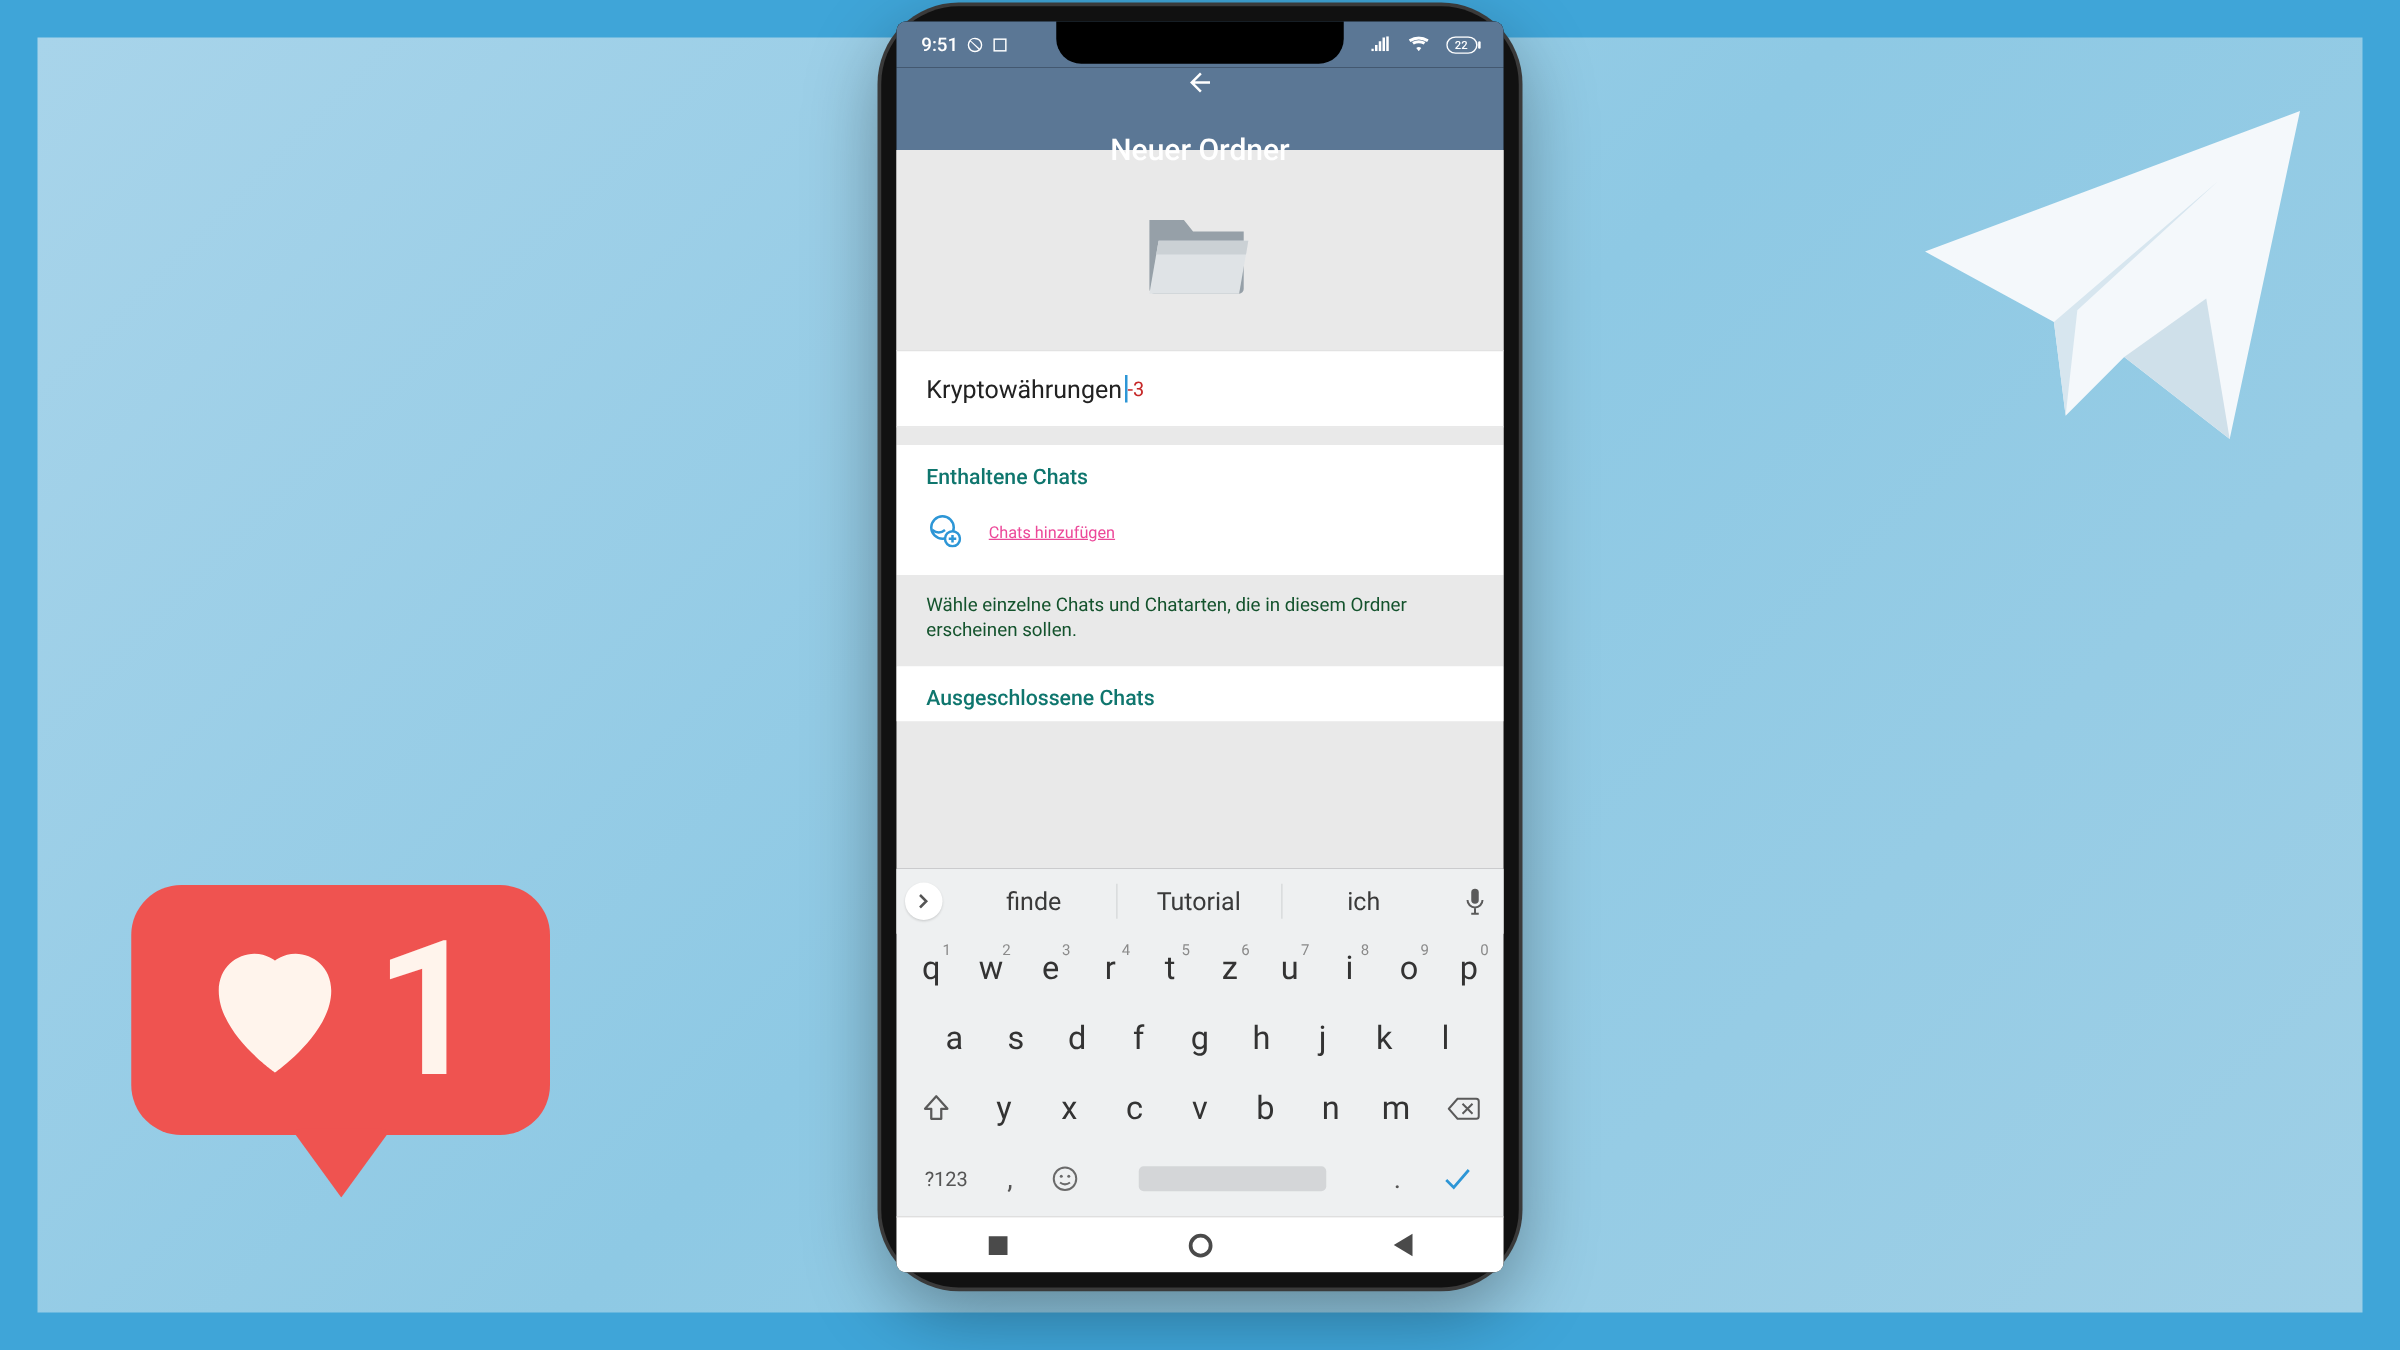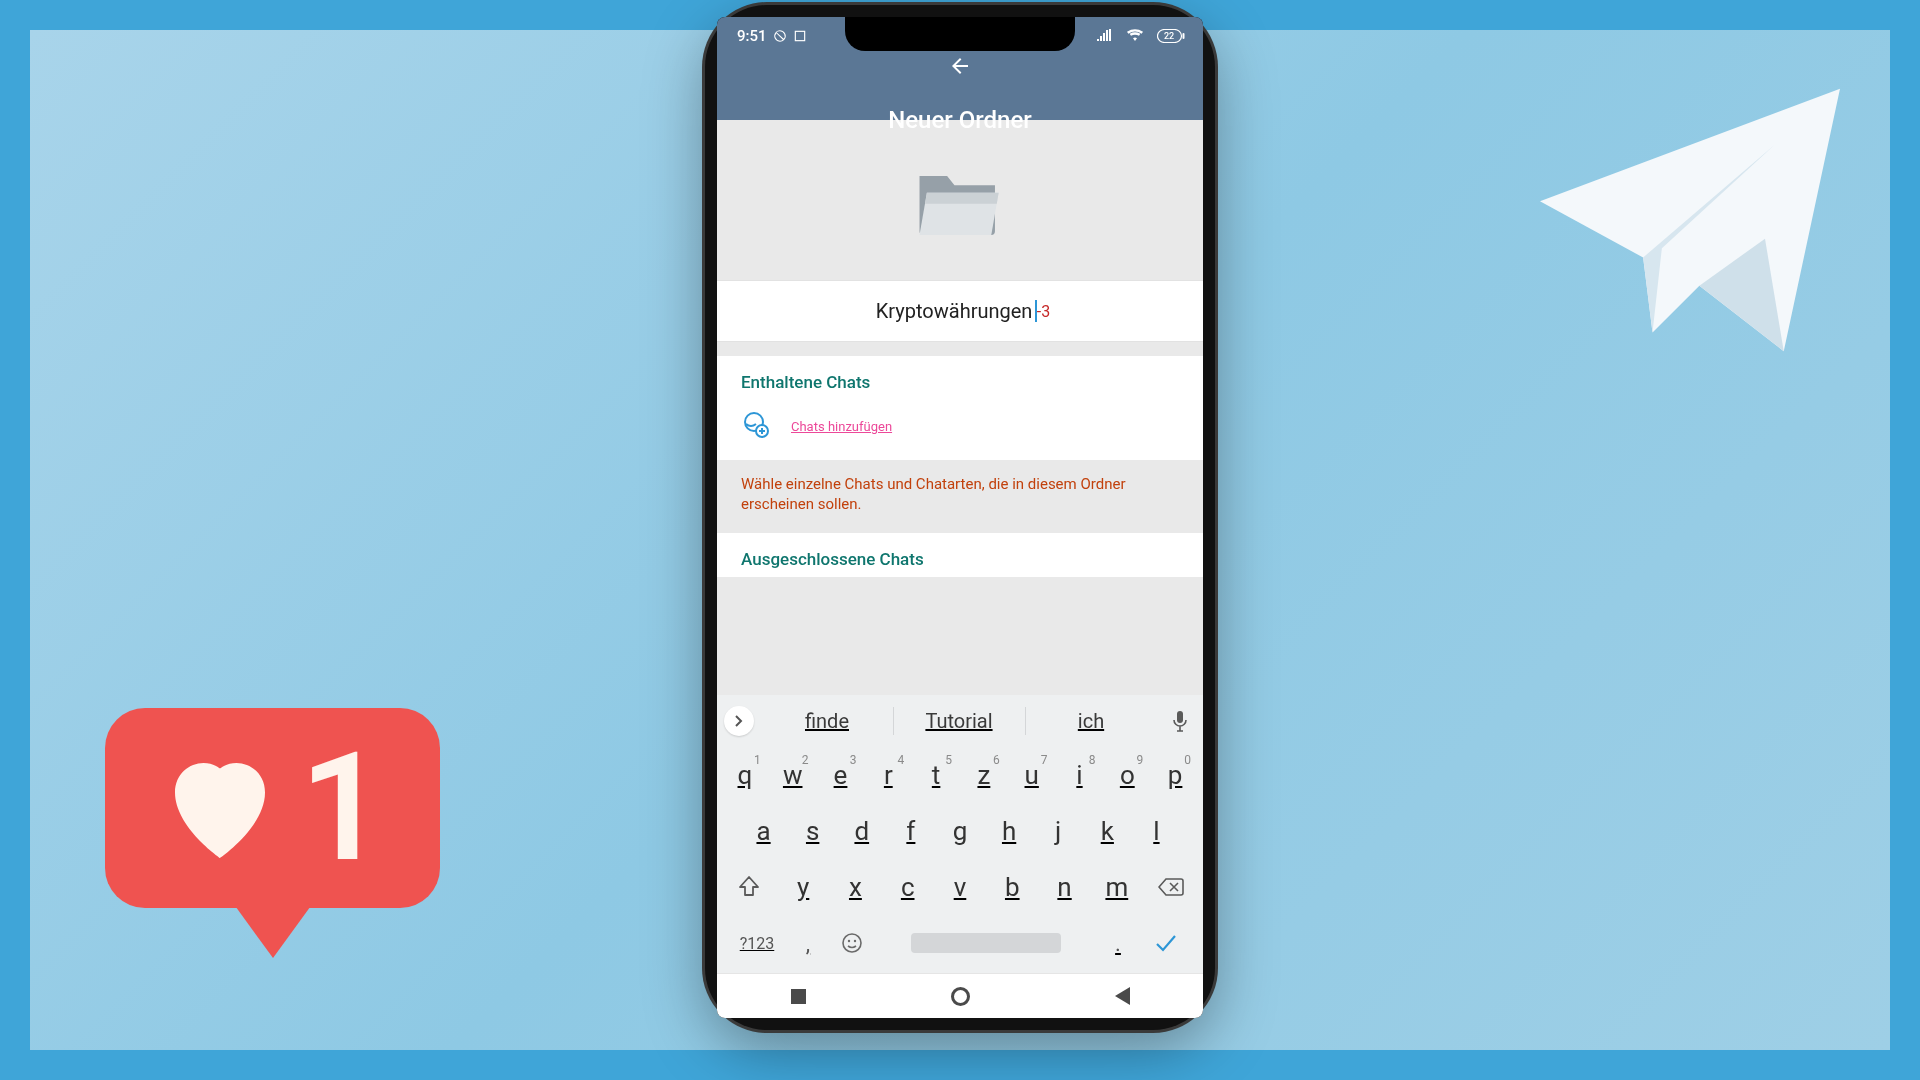--- a/index.html
+++ b/index.html
@@ -31,34 +31,34 @@
 
 .appbar { height: 66px; background: #5b7795; display: flex; align-items: center; padding: 0 16px; gap: 28px; color: #fff; flex-direction: column; }
 .appbar-back { width: 24px; height: 24px; display: flex; align-items: center; justify-content: center; cursor: pointer; }
 .appbar-title { font-size: 24px; font-weight: 500; }
 
 
 .content { background: #e9e9e9; height: calc(100% - 37px - 66px - 278px - 45px); overflow: hidden; }
 .folder-hero { height: 160px; display: flex; align-items: center; justify-content: center; background: #e9e9e9; }
 .folder-svg { width: 92px; height: 78px; }
 
-.name-row { background: #fff; padding: 18px 18px 18px 24px; display: flex; align-items: center; justify-content: center; border-top: 1px solid #e2e2e2; border-bottom: 1px solid #e2e2e2; }
+.name-row { background: #fff; padding: 18px 18px 18px 24px; display: flex; align-items: center; justify-content: flex-start; border-top: 1px solid #e2e2e2; border-bottom: 1px solid #e2e2e2; }
 .cursor { display: inline-block; width: 2px; height: 22px; background: #2d96d6; margin-left: 0; vertical-align: -3px; }
 .name-count { color: #c62828; font-size: 16px; }
 
 .section-gap { height: 14px; background: #e9e9e9; }
 .section { background: #fff; }
 .section-title { color: #0f766e; font-size: 17px; font-weight: 500; padding: 16px 24px 8px; }
 .section-action { display: flex; align-items: center; gap: 22px; padding: 10px 24px 18px; cursor: pointer; }
 .circle-add { position: relative; }
 .action-label { color: #ec4899; font-size: 13px; text-decoration: underline; }
-.section-desc { background: #e9e9e9; color: #c2410c; font-size: 15px; padding: 14px 24px 18px; line-height: 1.35; }
-
-
-.kb { position: absolute; bottom: 45px; left: 0; right: 0; height: 278px; background: #eef0f1; text-decoration: underline; }
+.section-desc { background: #e9e9e9; color: #14532d; font-size: 15px; padding: 14px 24px 18px; line-height: 1.35; }
+
+
+.kb { position: absolute; bottom: 45px; left: 0; right: 0; height: 278px; background: #eef0f1; }
 .kb-sugg { height: 52px; display: flex; align-items: stretch; background: #eef0f1; }
 .kb-expand { width: 44px; display:flex; align-items:center; justify-content:center; }
 .kb-expand-btn { width:30px; height:30px; border-radius:50%; background:#fff; display:flex; align-items:center; justify-content:center; box-shadow:0 1px 2px rgba(0,0,0,.15); }
 .sugg { flex:1; display:flex; align-items:center; justify-content:center; font-size:20px; color:#3a3a3a; position:relative; }
 .sugg + .sugg::before { content:''; position:absolute; left:0; top:12px; bottom:12px; width:1px; background:#d4d6d8; }
 .kb-mic { width:46px; display:flex; align-items:center; justify-content:center; }
 
 .kb-rows { padding: 4px 6px 4px; }
 .kb-row { display:flex; justify-content:center; gap:4px; margin-bottom:8px; }
 .key { position:relative; flex:1; height:48px; display:flex; align-items:center; justify-content:center; font-size:26px; color:#333; border-radius:6px; }

